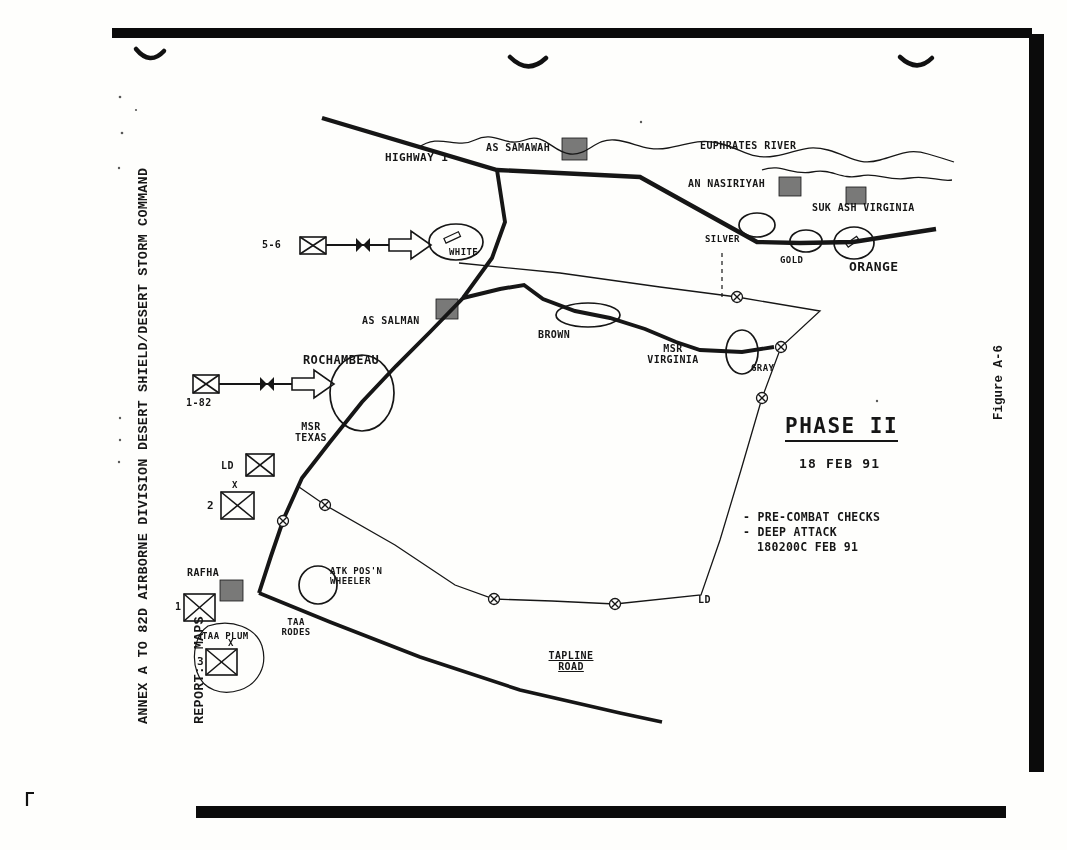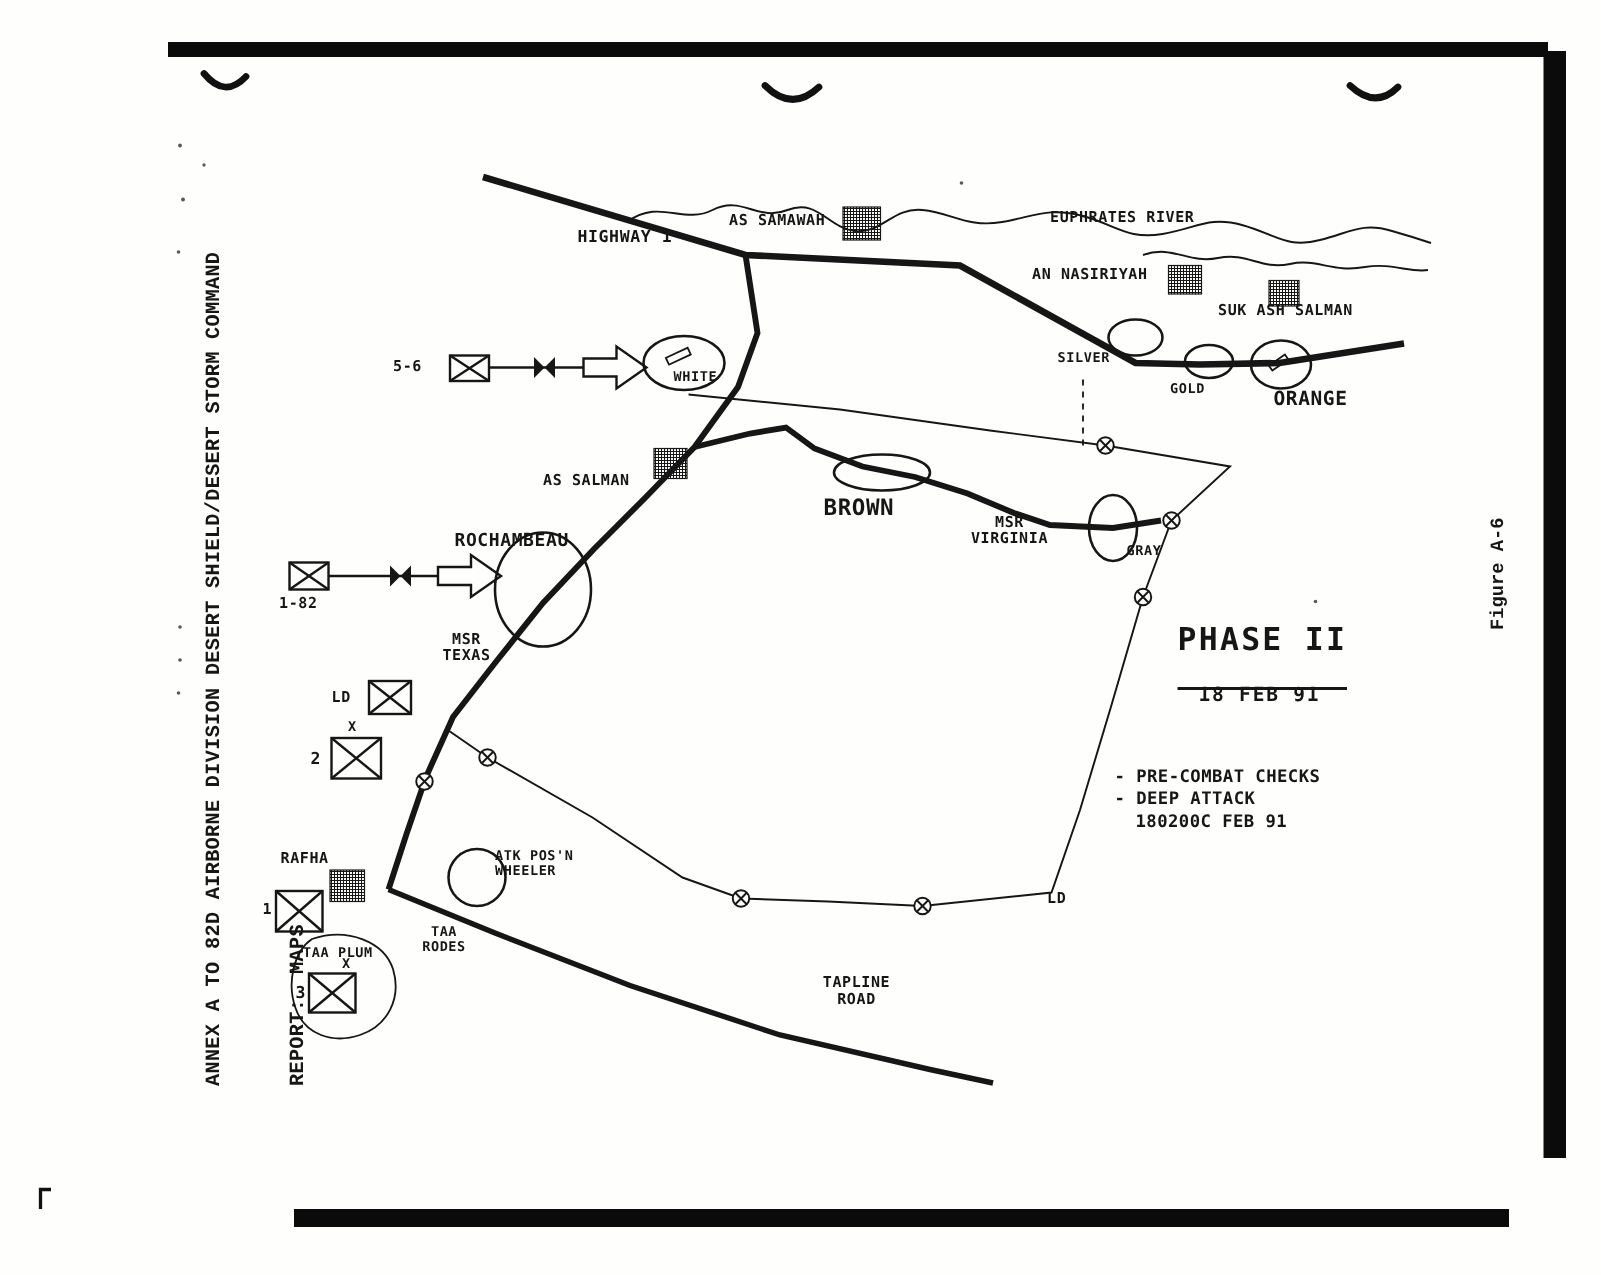--- a/index.html
+++ b/index.html
@@ -3,21 +3,21 @@
 <meta charset="utf-8">
 <style>
   html,body{margin:0;padding:0;background:#ffffff;}
   .page{position:relative;width:1067px;height:850px;background:#fefefc;overflow:hidden;
         font-family:"DejaVu Sans Mono",monospace;color:#161616;}
   .lbl{position:absolute;font-weight:bold;letter-spacing:.4px;white-space:nowrap;color:#161616;}
   .pre{white-space:pre-line;text-align:center;}
   .rot{position:absolute;transform:rotate(-90deg);transform-origin:0 0;
        font-family:"Liberation Mono",monospace;font-weight:bold;white-space:pre;}
   .sidebar-line{line-height:20px;font-size:13.5px;letter-spacing:.2px;}
-  .phase-title{font-size:21px;letter-spacing:1.5px;border-bottom:2.5px solid #161616;padding-bottom:20px;}
+  .phase-title{font-size:21px;letter-spacing:1.5px;border-bottom:2.5px solid #161616;padding-bottom:2px;}
   .phase-date{font-size:13px;letter-spacing:1.2px;}
   .note{font-size:11.5px;letter-spacing:.3px;}
   svg{position:absolute;left:0;top:0;}
 </style>
 </head>
 <body>
 
 <div class="page">
 
   <svg width="1067" height="850" viewBox="0 0 1067 850">
@@ -176,32 +176,32 @@
   <div class="rot" style="left:98px;top:724px;width:644px;">
     <div class="sidebar-line">ANNEX A TO 82D AIRBORNE DIVISION DESERT SHIELD/DESERT STORM COMMAND</div>
     <div class="sidebar-line">REPORT:  MAPS</div>
   </div>
   <div class="rot" style="left:992px;top:420px;width:90px;font-size:12.5px;">Figure A-6</div>
 
   <div class="lbl" style="left:385px;top:151px;font-size:11px;">HIGHWAY 1</div>
   <div class="lbl" style="left:486px;top:142px;font-size:10px;">AS SAMAWAH</div>
   <div class="lbl" style="left:700px;top:140px;font-size:10px;">EUPHRATES RIVER</div>
   <div class="lbl" style="left:688px;top:178px;font-size:10px;">AN NASIRIYAH</div>
-  <div class="lbl" style="left:812px;top:202px;font-size:10px;">SUK ASH SALMAN</div>
+  <div class="lbl" style="left:812px;top:202px;font-size:10px;">SUK ASH VIRGINIA</div>
   <div class="lbl" style="left:362px;top:315px;font-size:10px;">AS SALMAN</div>
   <div class="lbl" style="left:187px;top:567px;font-size:10px;">RAFHA</div>
-  <div class="lbl pre" style="left:536px;top:650px;width:70px;font-size:10px;">TAPLINE
+  <div class="lbl pre" style="left:536px;top:650px;width:70px;font-size:10px;text-decoration:underline;">TAPLINE
 ROAD</div>
   <div class="lbl pre" style="left:284px;top:421px;width:54px;font-size:10px;">MSR
 TEXAS</div>
   <div class="lbl pre" style="left:638px;top:343px;width:70px;font-size:10px;">MSR
 VIRGINIA</div>
 
   <div class="lbl" style="left:433px;top:247px;font-size:9px;margin-left:16px;">WHITE</div>
-  <div class="lbl" style="left:549px;top:329px;font-size:15px;">BROWN</div>
+  <div class="lbl" style="left:538px;top:329px;font-size:10px;">BROWN</div>
   <div class="lbl" style="left:705px;top:234px;font-size:9px;">SILVER</div>
   <div class="lbl" style="left:780px;top:255px;font-size:9px;">GOLD</div>
   <div class="lbl" style="left:849px;top:259px;font-size:13px;">ORANGE</div>
   <div class="lbl" style="left:707px;top:363px;font-size:9px;padding-left:44px;">GRAY</div>
   <div class="lbl" style="left:303px;top:353px;font-size:12px;">ROCHAMBEAU</div>
 
   <div class="lbl" style="left:262px;top:239px;font-size:10px;">5-6</div>
   <div class="lbl" style="left:186px;top:397px;font-size:10px;">1-82</div>
   <div class="lbl" style="left:232px;top:480px;font-size:9px;">X</div>
   <div class="lbl" style="left:207px;top:499px;font-size:11px;">2</div>

